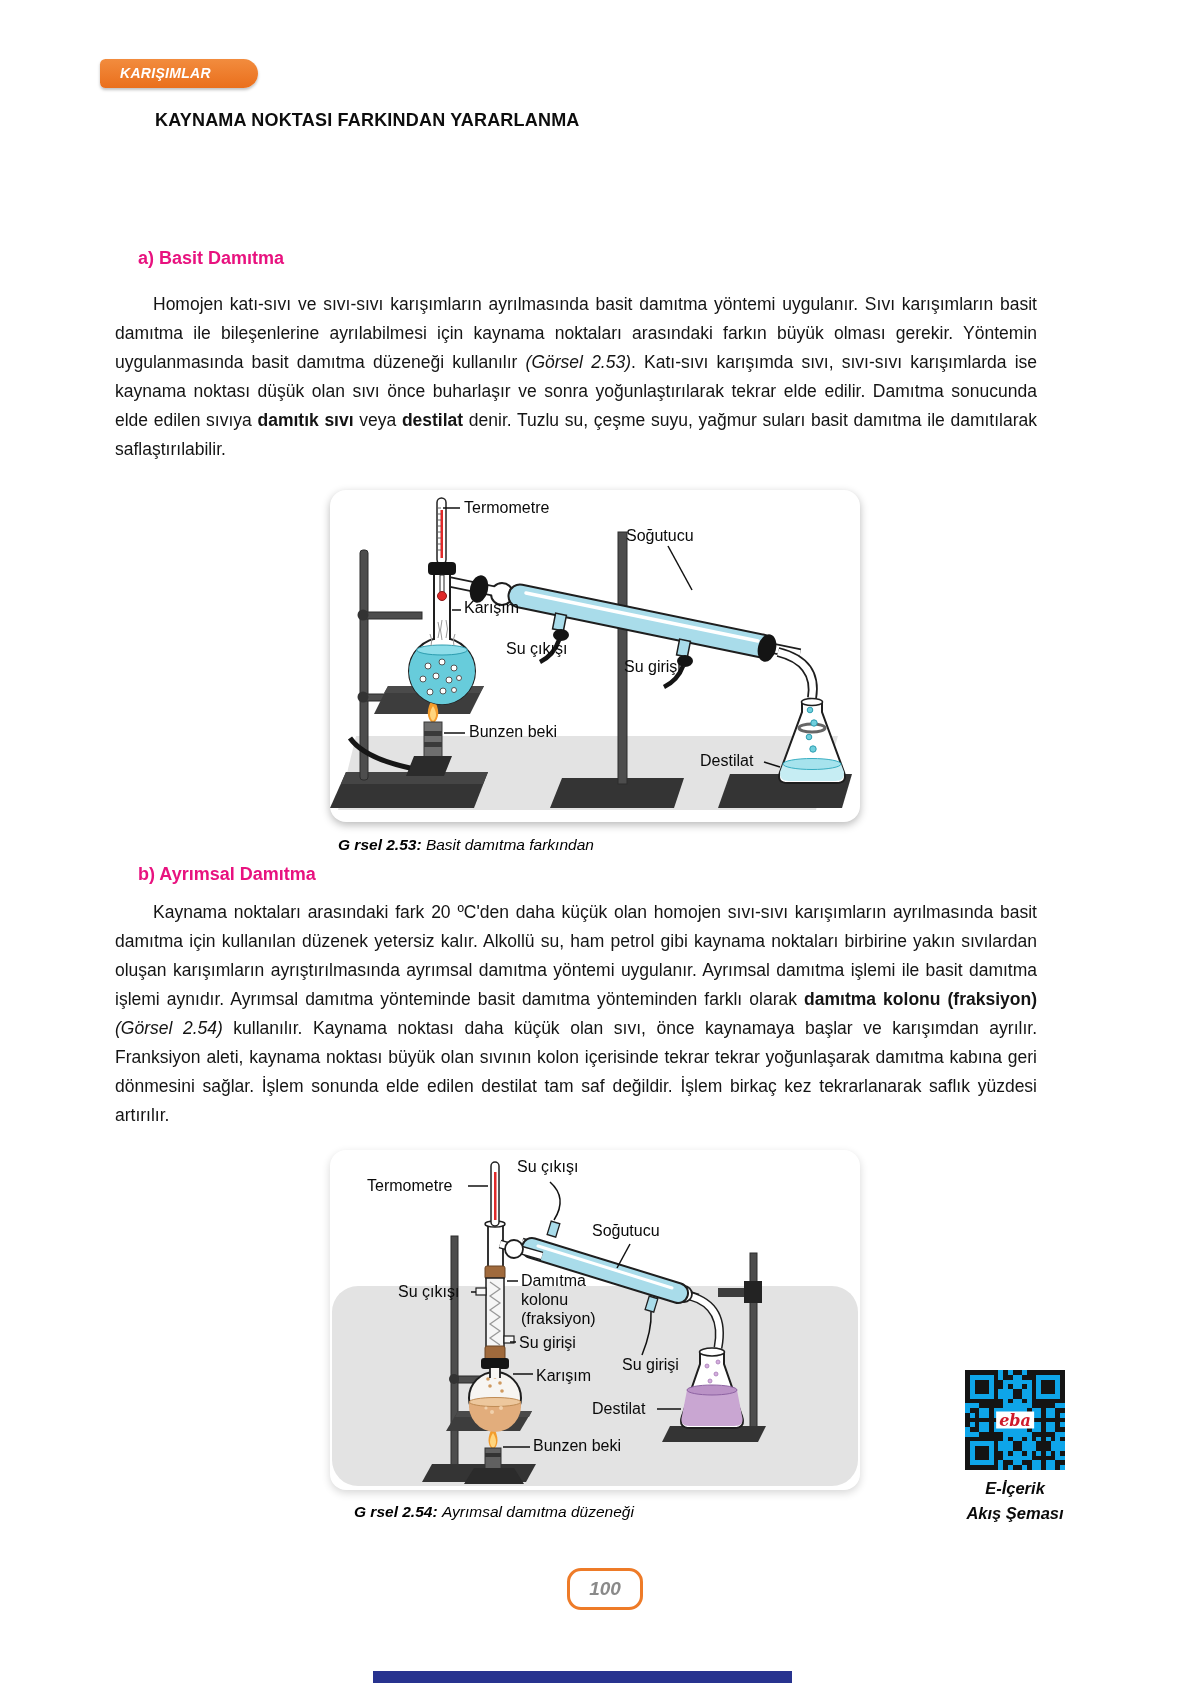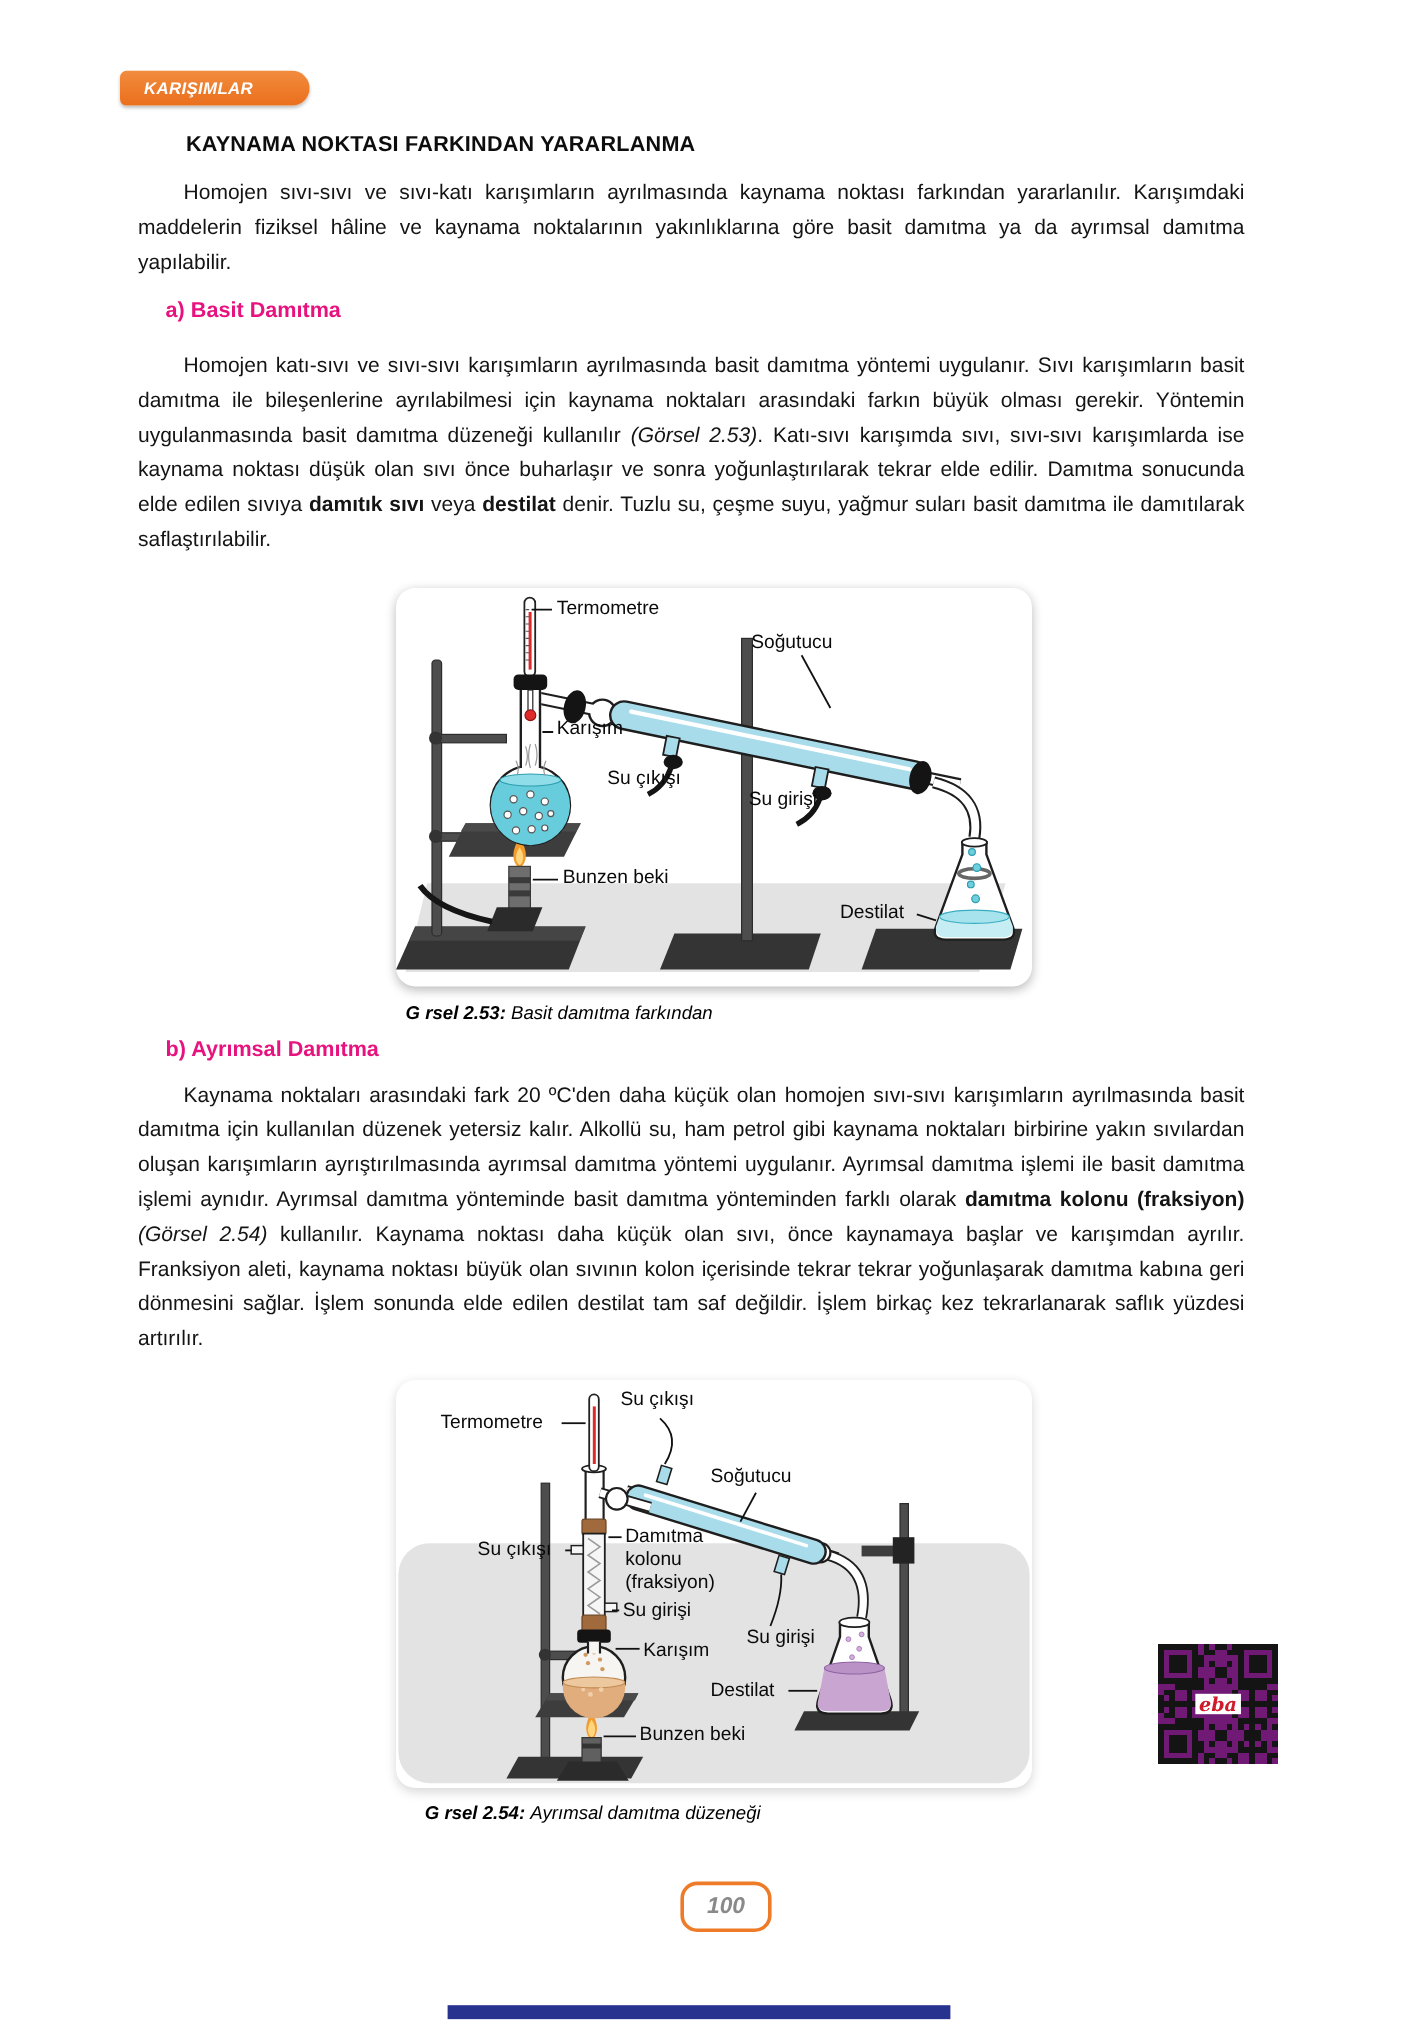--- a/index.html
+++ b/index.html
@@ -19,21 +19,21 @@
   .i{font-style:italic;}
   
   .figbox{position:absolute;background:#fff;border-radius:16px;box-shadow:0 3px 9px rgba(0,0,0,.28);}
   .figbox2{position:absolute;background:#fff;border-radius:16px;box-shadow:0 3px 9px rgba(0,0,0,.16);}
   .figbox svg,.figbox2 svg{position:absolute;left:0;top:0;}
   .dlabel{position:absolute;font-size:16px;color:#0a0a0a;white-space:nowrap;}
   .caption{position:absolute;left:338px;font-size:15.5px;color:#000;}
   .caption .lab{font-weight:bold;font-style:italic;}
   .caption .txt{font-style:italic;}
   
-  .qr{position:absolute;left:965px;top:1370px;width:100px;height:100px;background:#701a75;}
+  .qr{position:absolute;left:965px;top:1370px;width:100px;height:100px;background:#0ea5e9;}
   .qr svg{width:100px;height:100px;shape-rendering:crispEdges;}
   .qr-logo{position:absolute;left:50%;top:50%;transform:translate(-50%,-50%);
            background:#fff;color:#cf1b2b;font-family:"DejaVu Serif",serif;
            font-style:italic;font-weight:bold;font-size:16px;padding:0 3px;line-height:17px;}
   .econtent{position:absolute;left:913px;top:1476px;width:204px;text-align:center;
             font-weight:bold;font-style:italic;font-size:16.5px;line-height:25px;color:#0a0a0a;}
   .pagenum{position:absolute;left:567px;top:1568px;width:76px;height:42px;border:3px solid #ee7b28;
            border-radius:14px;box-sizing:border-box;display:flex;align-items:center;justify-content:center;
            font-size:19px;font-weight:bold;font-style:italic;color:#8a8a8a;background:#fff;}
   .bottom-bar{position:absolute;left:373px;top:1671px;width:419px;height:12px;background:#28338f;}
@@ -42,23 +42,20 @@
 <body>
 
 <div class="page">
 
   <div class="tab">
     <span>KARIŞIMLAR</span>
   </div>
 
   <div class="title">KAYNAMA NOKTASI FARKINDAN YARARLANMA</div>
 
-  <p class="body-p" style="top:146px;">
-    <span>Homojen sıvı-sıvı ve sıvı-katı karışımların ayrılmasında kaynama noktası farkından yararlanılır. Karışımdaki maddelerin fiziksel hâline ve kaynama noktalarının yakınlıklarına göre basit damıtma ya da ayrımsal damıtma yapılabilir.</span>
-  </p>
 
   <div class="sec-head" style="top:248px;">a) Basit Damıtma</div>
   <p class="body-p" style="top:290px;">
     <span>Homojen katı-sıvı ve sıvı-sıvı karışımların ayrılmasında basit damıtma yöntemi uygulanır. Sıvı karışımların basit damıtma ile bileşenlerine ayrılabilmesi için kaynama noktaları arasındaki farkın büyük olması gerekir. Yöntemin uygulanmasında basit damıtma düzeneği kullanılır </span><span class="i">(Görsel 2.53)</span><span>. Katı-sıvı karışımda sıvı, sıvı-sıvı karışımlarda ise kaynama noktası düşük olan sıvı önce buharlaşır ve sonra yoğunlaştırılarak tekrar elde edilir. Damıtma sonucunda elde edilen sıvıya </span><span class="b">damıtık sıvı</span><span> veya </span><span class="b">destilat</span><span> denir. Tuzlu su, çeşme suyu, yağmur suları basit damıtma ile damıtılarak saflaştırılabilir.</span>
   </p>
 
   <div class="figbox" style="left:330px;top:490px;width:530px;height:332px;">
     <svg width="530" height="332" viewBox="0 0 530 332">
       <polygon points="26,246 508,246 486,320 8,320" fill="#e3e3e3"></polygon>
       <polygon points="16,282 158,282 144,318 0,318" fill="#343434"></polygon>
@@ -401,20 +398,24 @@
           <rect x="20" y="14" width="1" height="1"></rect>
           <rect x="20" y="17" width="1" height="1"></rect>
           <rect x="20" y="19" width="1" height="1"></rect>
           <path fill-rule="evenodd" d="M0,0h7v7h-7z M1,1h5v5h-5z M2,2h3v3h-3z"></path>
           <path fill-rule="evenodd" d="M14,0h7v7h-7z M15,1h5v5h-5z M16,2h3v3h-3z"></path>
           <path fill-rule="evenodd" d="M0,14h7v7h-7z M1,15h5v5h-5z M2,16h3v3h-3z"></path>
         </g>
       </svg>
     <span class="qr-logo">eba</span>
   </div>
+  <div class="econtent">
+    <div>E-İçerik</div>
+    <div>Akış Şeması</div>
+  </div>
 
   <div class="pagenum">
     <span>100</span>
   </div>
 
   <div class="bottom-bar"></div>
 
 </div>
 
 </body></html>

